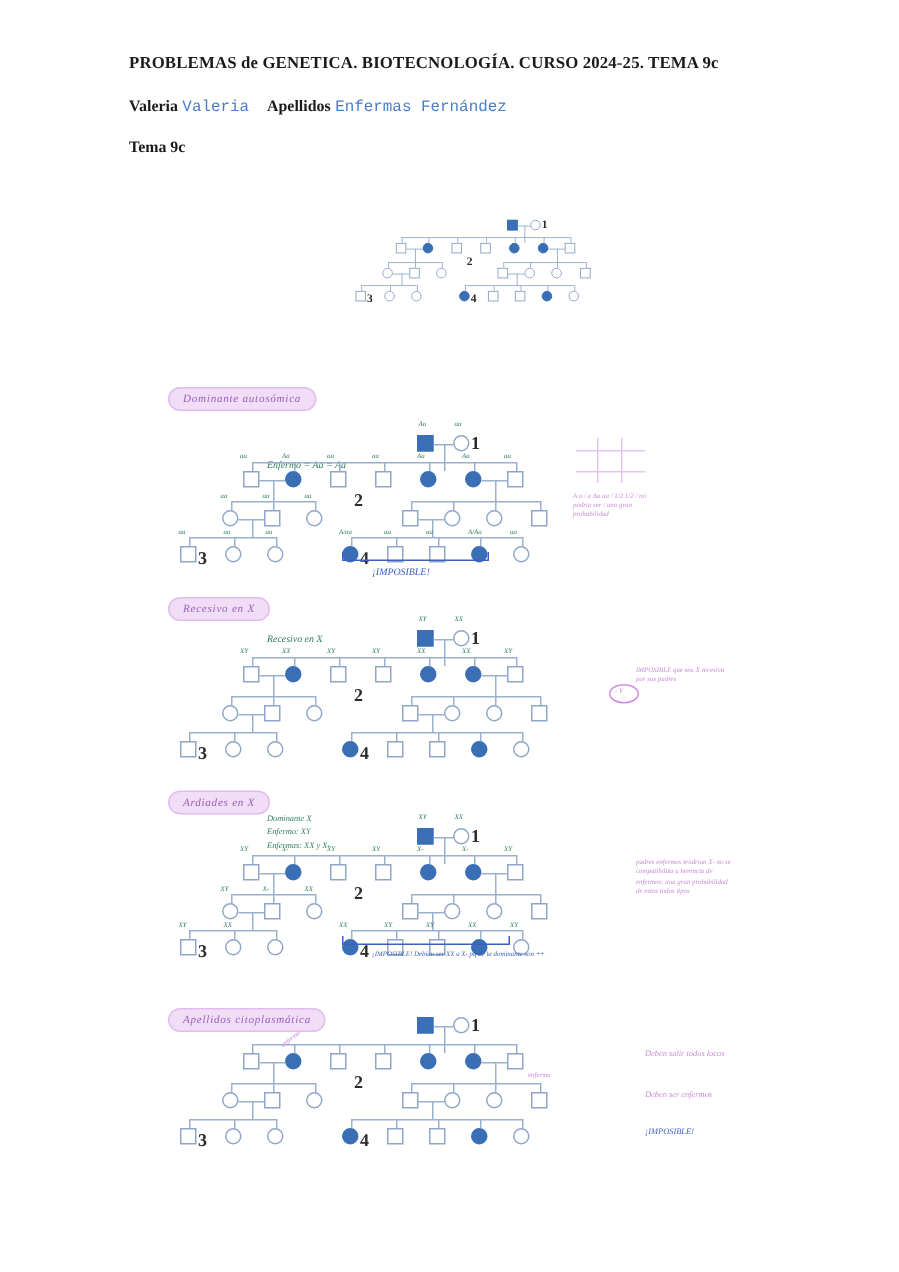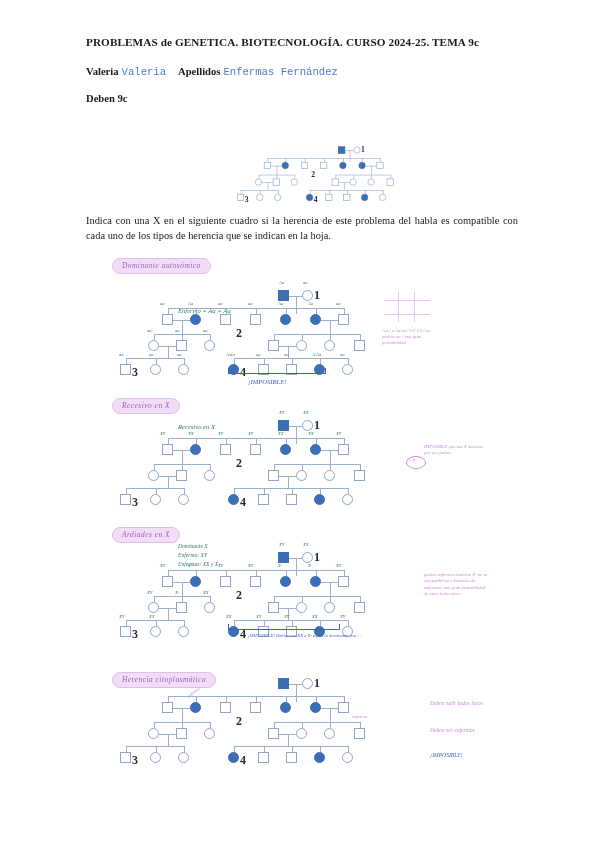--- a/index.html
+++ b/index.html
@@ -93,24 +93,23 @@
 
 <div class="page">
 
   <div class="doc-title">PROBLEMAS de GENETICA. BIOTECNOLOGÍA.  CURSO 2024-25. TEMA 9c</div>
 
   <div class="namerow">
     <span>Valeria</span><span class="hand">Valeria</span>
     &nbsp;&nbsp;<span>Apellidos</span><span class="hand">Enfermas Fernández</span>
   </div>
 
-  <div class="tema">Deben 9c</div>
-
-
-  <div class="q2">Indica con una X en el siguiente cuadro si la herencia de este problema del habla es compatible con cada uno de los tipos de herencia que se indican en la hoja.</div>
+  <div class="tema">Tema 9c</div>
+
+
 
   <div class="ped" id="ped0" style="left: 228px; top: 144px; width: 290px; height: 64px; transform: scale(0.64); transform-origin: left top;">
       <div class="sym sq" style="left:172px;top:4px;width:11px;height:11px;background:#3a6fb5;border-color:#3a6fb5;"></div>
       <div class="sym ci" style="left:196px;top:4px;width:11px;height:11px;background:#fff;border-color:#8fa6c8;"></div>
       <div class="ln lnh" style="left:183px;top:9.5px;width:13px;background:#9ab0cf;"></div>
       <div class="gen big" style="left:208px;top:2px;">1</div>
       <div class="ln lnv" style="left:189.5px;top:9.5px;height:18.5px;background:#9ab0cf;"></div>
       <div class="ln lnh" style="left:61.5px;top:22px;width:176px;background:#9ab0cf;"></div>
       <div class="ln lnv" style="left:61.5px;top:22px;height:6px;background:#9ab0cf;"></div>
       <div class="sym sq" style="left:56px;top:28px;width:11px;height:11px;background:#fff;border-color:#8fa6c8;"></div>
@@ -439,21 +438,21 @@
       <div class="sym ci" style="left:208px;top:78px;width:11px;height:11px;background:#3a6fb5;border-color:#3a6fb5;"></div>
       <div class="hw green tiny" style="left:206px;top:66px;">XX</div>
       <div class="ln lnv" style="left:241.5px;top:72px;height:6px;background:#9ab0cf;"></div>
       <div class="sym ci" style="left:236px;top:78px;width:11px;height:11px;background:#fff;border-color:#8fa6c8;"></div>
       <div class="hw green tiny" style="left:234px;top:66px;">XY</div>
       <div class="gen big" style="left:134px;top:79px;">4</div>
     </div>
   <div class="hw blue tiny" style="left:248px;top:632px;width:150px;white-space:normal;line-height:7px;">¡IMPOSIBLE! Debían ser XX a X- pq de la dominante son ++</div>
   <div class="hw pink tiny" style="left:424px;top:572px;width:66px;white-space:normal;line-height:6.4px;">padres enfermos tendrían X- no se compatibiliza a herencia de enfermos; una gran probabilidad de estos todos tipos</div>
 
-  <div class="hdr-pill" style="left:112px;top:672px;">Herencia citoplasmática</div>
+  <div class="hdr-pill" style="left:112px;top:672px;">Apellidos citoplasmática</div>
   <div class="ped" id="ped4" style="left:106px;top:674px;width:300px;height:96px;">
       <div class="sym sq" style="left:172px;top:4px;width:11px;height:11px;background:#3a6fb5;border-color:#3a6fb5;"></div>
       <div class="sym ci" style="left:196px;top:4px;width:11px;height:11px;background:#fff;border-color:#8fa6c8;"></div>
       <div class="ln lnh" style="left:183px;top:9.5px;width:13px;background:#9ab0cf;"></div>
       <div class="gen big" style="left:208px;top:2px;">1</div>
       <div class="ln lnv" style="left:189.5px;top:9.5px;height:18.5px;background:#9ab0cf;"></div>
       <div class="ln lnh" style="left:61.5px;top:22px;width:176px;background:#9ab0cf;"></div>
       <div class="ln lnv" style="left:61.5px;top:22px;height:6px;background:#9ab0cf;"></div>
       <div class="sym sq" style="left:56px;top:28px;width:11px;height:11px;background:#fff;border-color:#8fa6c8;"></div>
       <div class="ln lnv" style="left:89.5px;top:22px;height:6px;background:#9ab0cf;"></div>

